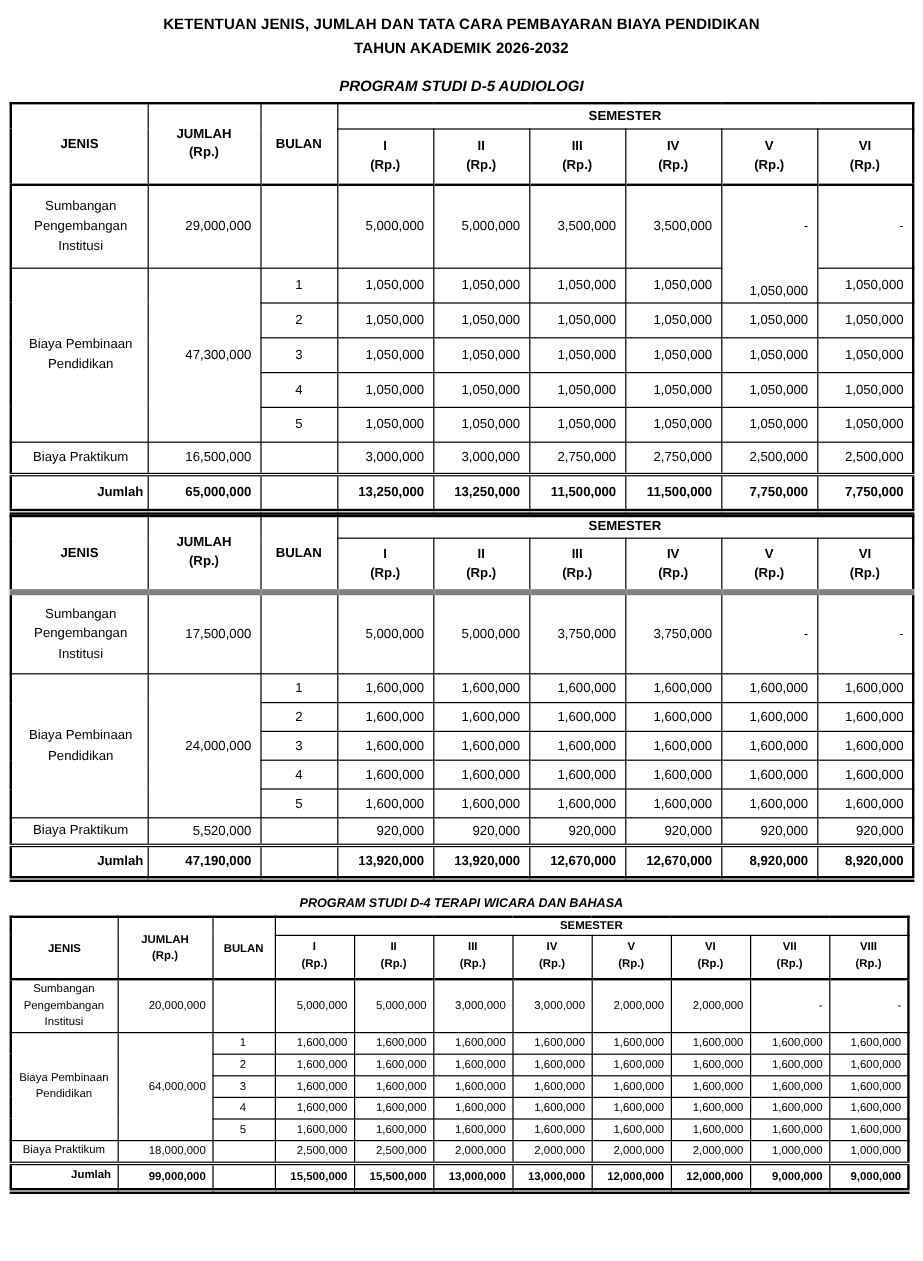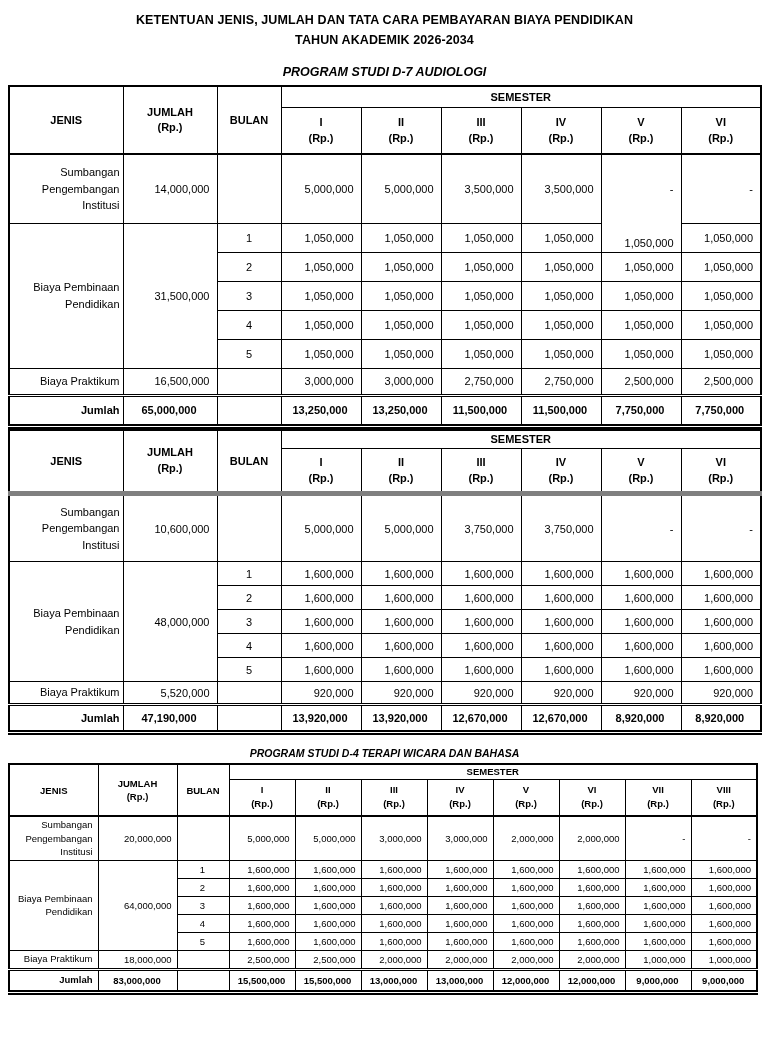--- a/index.html
+++ b/index.html
@@ -16,24 +16,24 @@
     border:2px solid #000;border-bottom:5px double #000;}
   td,th{border:1px solid #000;box-sizing:border-box;overflow:hidden;}
 
   th{font-weight:bold;text-align:center;vertical-align:middle;padding:1px 2px;}
   .r2 th div{line-height:1.5;}
   th.deep div{line-height:1.4;}
   .r2 th,th.deep{border-bottom:2px solid #000;}
   .gray-head .r2 th,.gray-head th.deep{border-bottom:5px solid #808080;}
 
   td{vertical-align:middle;padding:1px 7px 1px 5px;}
-  td.label{text-align:right;line-height:1.5;padding-right:3px;}
+  td.label{text-align:center;line-height:1.5;padding-right:3px;}
   td.num,td.val{text-align:right;font-variant-numeric:tabular-nums;}
   td.bulan{text-align:center;padding:1px 2px;}
-  .row-total td{font-weight:bold;border-top:3px double #000;text-align:center;}
+  .row-total td{font-weight:bold;border-top:3px double #000;}
   .row-total td.lbl-r{text-align:right;}
 
   
   td.qk{border-top-style:hidden;vertical-align:bottom;padding-bottom:3px;}
 
   
   .t0{font-size:11px;}
   .t0 .r1 th{height:21px;}  .t0 .r2 th{height:47px;}
   .t0 .row-sumbangan td{height:69px;} .t0 .row-month td{height:29px;}
   .t0 .row-prakt td{height:27px;}     .t0 .row-total td{height:31px;}
@@ -50,24 +50,24 @@
   .t2 td{padding:1px 5px 1px 4px;}
   .t2 td.label{line-height:1.4;}
 </style>
 </head>
 <body>
 
 <div class="page">
 
   <div class="doc-title">
     <div>KETENTUAN JENIS, JUMLAH DAN TATA CARA PEMBAYARAN BIAYA PENDIDIKAN</div>
-    <div>TAHUN AKADEMIK 2026-2034</div>
+    <div>TAHUN AKADEMIK 2026-2032</div>
   </div>
 
-  <div class="tbl-title lg">PROGRAM STUDI D-7 AUDIOLOGI</div>
+  <div class="tbl-title lg">PROGRAM STUDI D-5 AUDIOLOGI</div>
   <table class="fee-table t0">
       <colgroup>
         <col style="width: 114px;">
         <col style="width: 94px;">
         <col style="width: 64px;">
         <col style="width: 80px;">
         <col style="width: 80px;">
         <col style="width: 80px;">
         <col style="width: 80px;">
         <col style="width: 80px;">
@@ -106,32 +106,32 @@
           </th>
           <th>
             <div>VI</div>
             <div>(Rp.)</div>
           </th>
         </tr>
       </thead>
       <tbody>
         <tr class="row-sumbangan">
           <td class="label">Sumbangan Pengembangan Institusi</td>
-          <td class="num">14,000,000</td>
+          <td class="num">29,000,000</td>
           <td class="bulan"></td>
           <td class="val">5,000,000</td>
           <td class="val">5,000,000</td>
           <td class="val">3,500,000</td>
           <td class="val">3,500,000</td>
           <td class="val">-</td>
           <td class="val">-</td>
         </tr>
         <tr class="row-month">
           <td class="label" rowspan="5">Biaya Pembinaan Pendidikan</td>
-          <td class="num" rowspan="5">31,500,000</td>
+          <td class="num" rowspan="5">47,300,000</td>
           <td class="bulan">1</td>
           <td class="val">1,050,000</td>
           <td class="val">1,050,000</td>
           <td class="val">1,050,000</td>
           <td class="val">1,050,000</td>
           <td class="val qk">1,050,000</td>
           <td class="val">1,050,000</td>
         </tr>
         <tr class="row-month">
           <td class="bulan">2</td>
@@ -239,32 +239,32 @@
           </th>
           <th>
             <div>VI</div>
             <div>(Rp.)</div>
           </th>
         </tr>
       </thead>
       <tbody>
         <tr class="row-sumbangan">
           <td class="label">Sumbangan Pengembangan Institusi</td>
-          <td class="num">10,600,000</td>
+          <td class="num">17,500,000</td>
           <td class="bulan"></td>
           <td class="val">5,000,000</td>
           <td class="val">5,000,000</td>
           <td class="val">3,750,000</td>
           <td class="val">3,750,000</td>
           <td class="val">-</td>
           <td class="val">-</td>
         </tr>
         <tr class="row-month">
           <td class="label" rowspan="5">Biaya Pembinaan Pendidikan</td>
-          <td class="num" rowspan="5">48,000,000</td>
+          <td class="num" rowspan="5">24,000,000</td>
           <td class="bulan">1</td>
           <td class="val">1,600,000</td>
           <td class="val">1,600,000</td>
           <td class="val">1,600,000</td>
           <td class="val">1,600,000</td>
           <td class="val">1,600,000</td>
           <td class="val">1,600,000</td>
         </tr>
         <tr class="row-month">
           <td class="bulan">2</td>
@@ -466,21 +466,21 @@
           <td class="val">2,500,000</td>
           <td class="val">2,000,000</td>
           <td class="val">2,000,000</td>
           <td class="val">2,000,000</td>
           <td class="val">2,000,000</td>
           <td class="val">1,000,000</td>
           <td class="val">1,000,000</td>
         </tr>
         <tr class="row-total">
           <td class="label lbl-r">Jumlah</td>
-          <td class="num">83,000,000</td>
+          <td class="num">99,000,000</td>
           <td class="bulan"></td>
           <td class="val">15,500,000</td>
           <td class="val">15,500,000</td>
           <td class="val">13,000,000</td>
           <td class="val">13,000,000</td>
           <td class="val">12,000,000</td>
           <td class="val">12,000,000</td>
           <td class="val">9,000,000</td>
           <td class="val">9,000,000</td>
         </tr>

